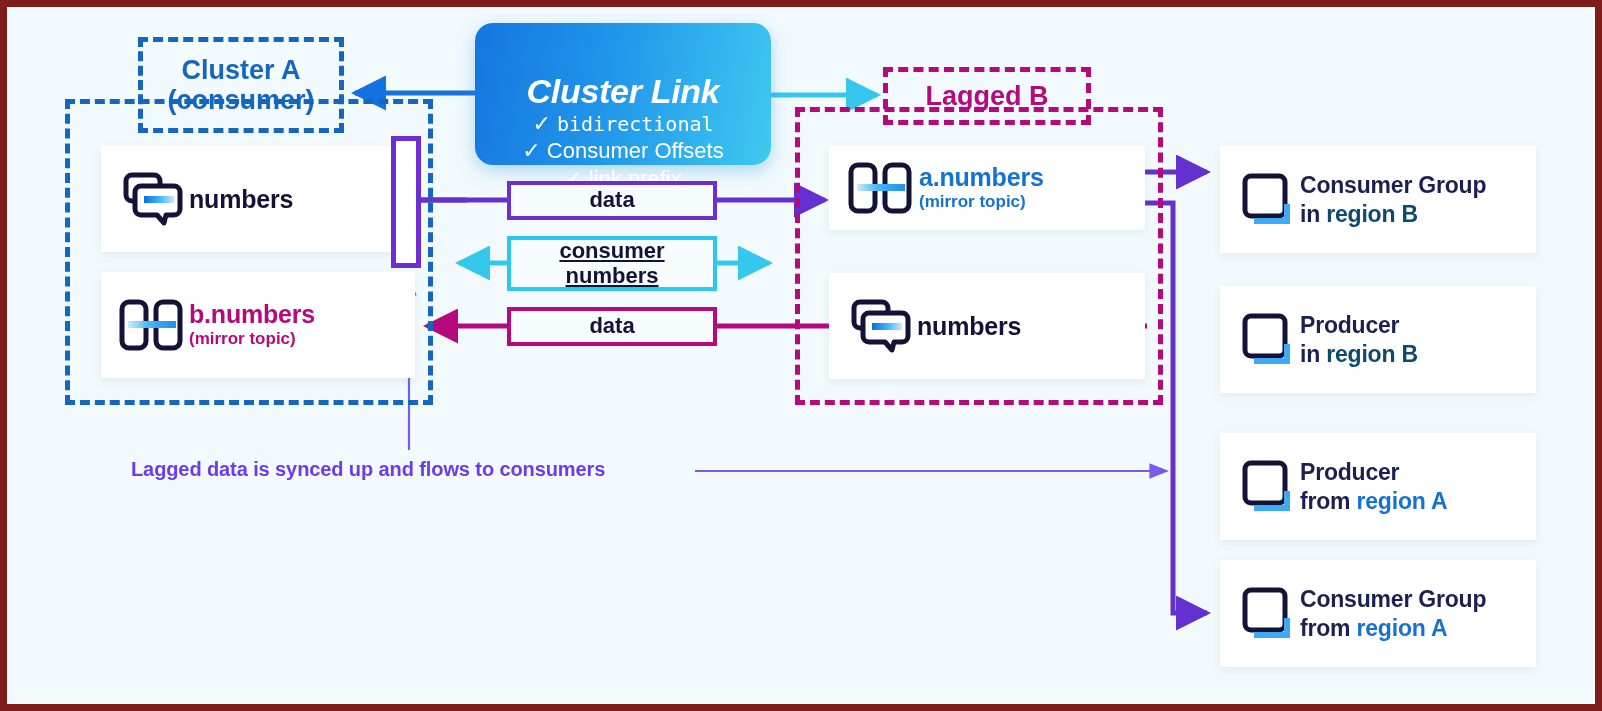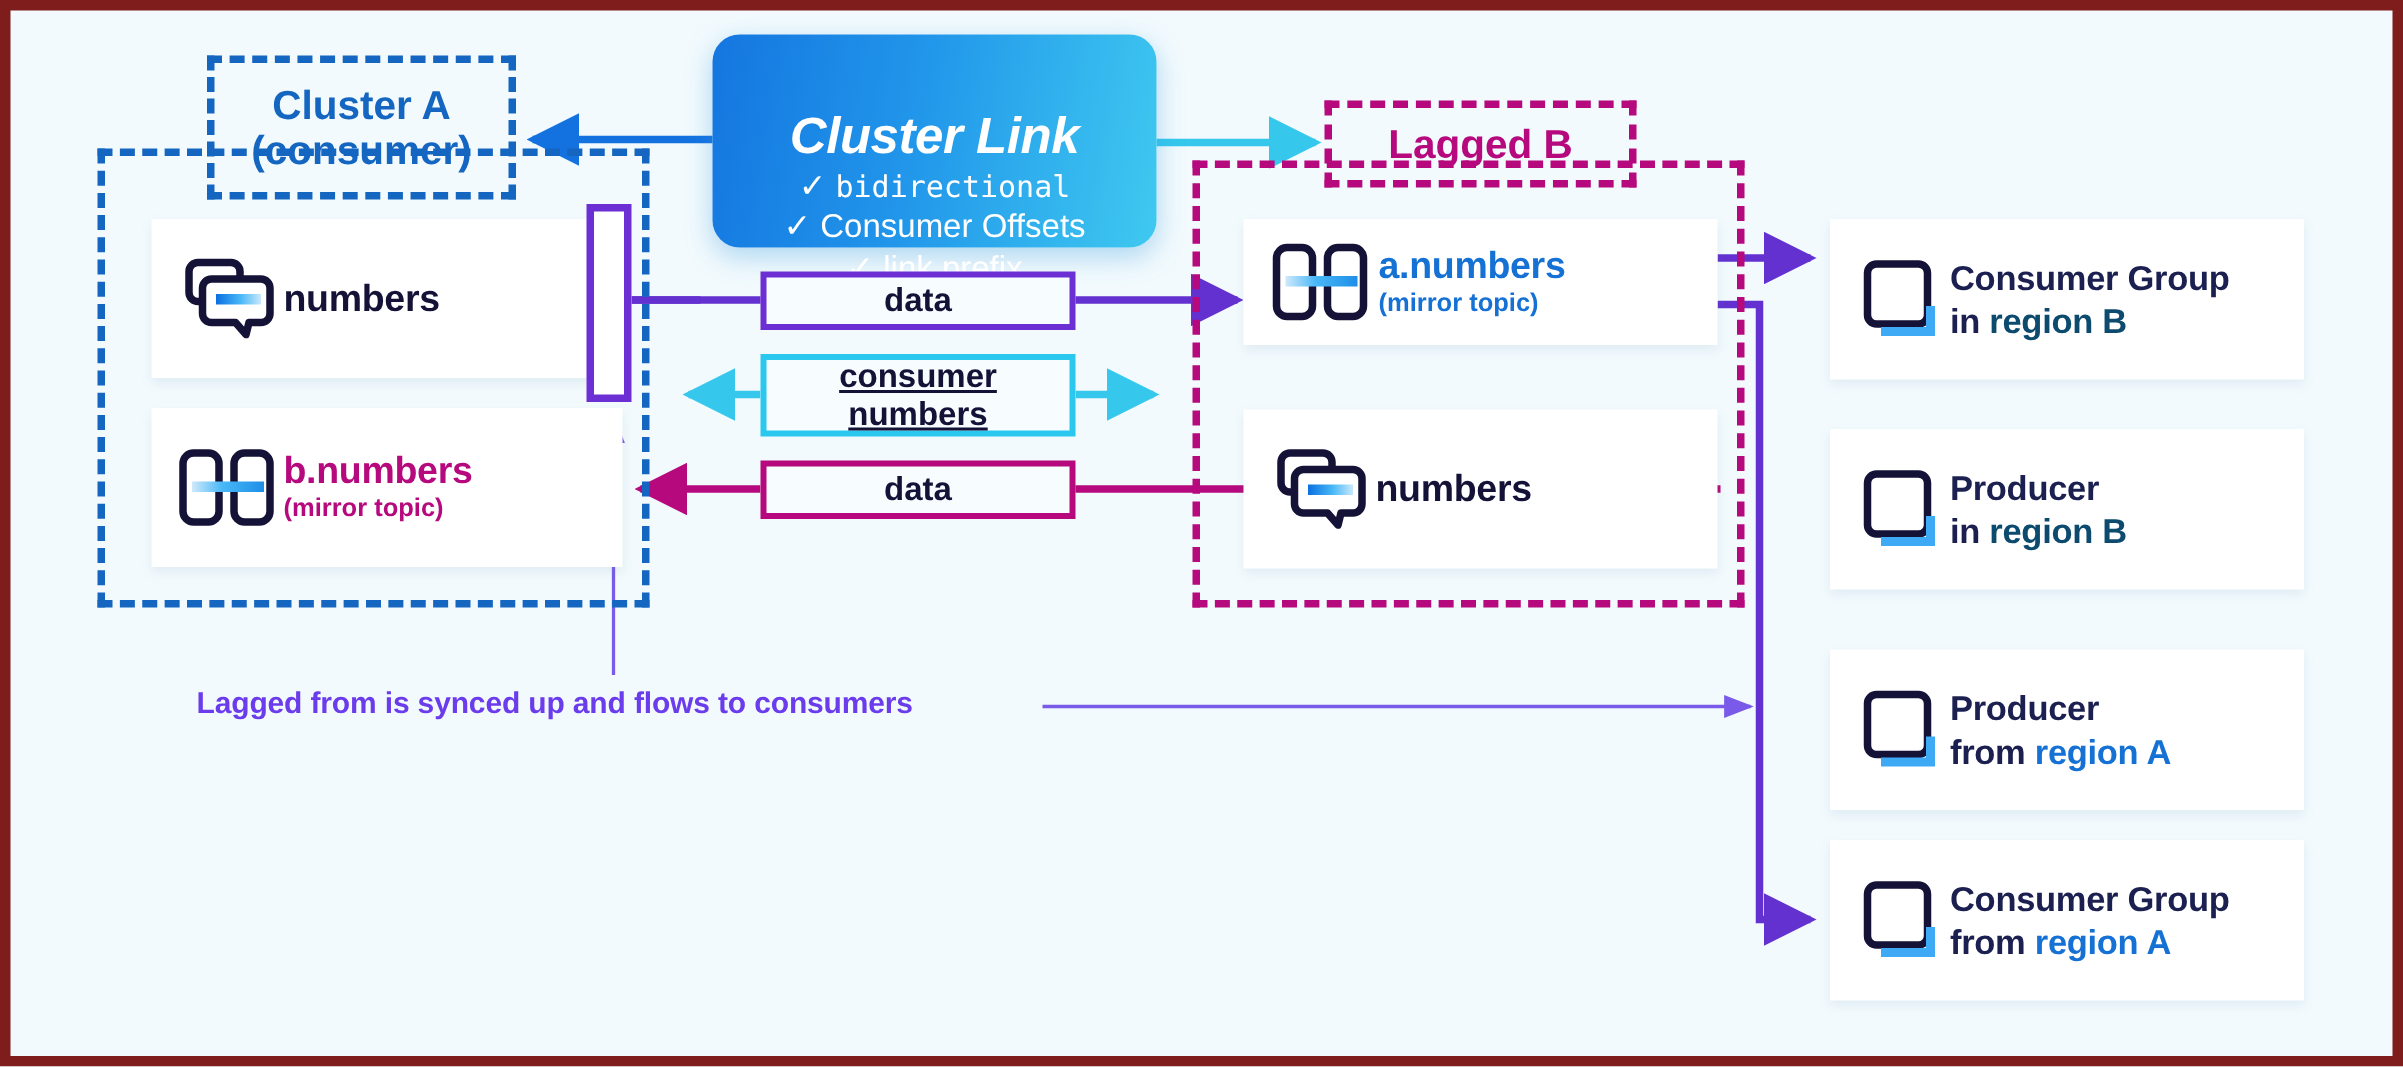--- a/index.html
+++ b/index.html
@@ -421,15 +421,15 @@
         <rect x="3" y="3" width="40" height="40" rx="6" fill="#ffffff" stroke="#141337" stroke-width="5"></rect>
         <path d="M15,48 h30 v-14" fill="none" stroke="#3ea9f5" stroke-width="6" stroke-linecap="square"></path>
       </svg>
     </div>
     <div class="card-text">
       <span class="client-line">Consumer Group</span>
       <span class="client-line"><span>from </span><span class="reg-a">region A</span></span>
     </div>
   </div>
 
-  <div id="lag-note">Lagged from is synced up and flows to consumers</div>
+  <div id="lag-note">Lagged data is synced up and flows to consumers</div>
 
 </div>
 
 </body></html>

